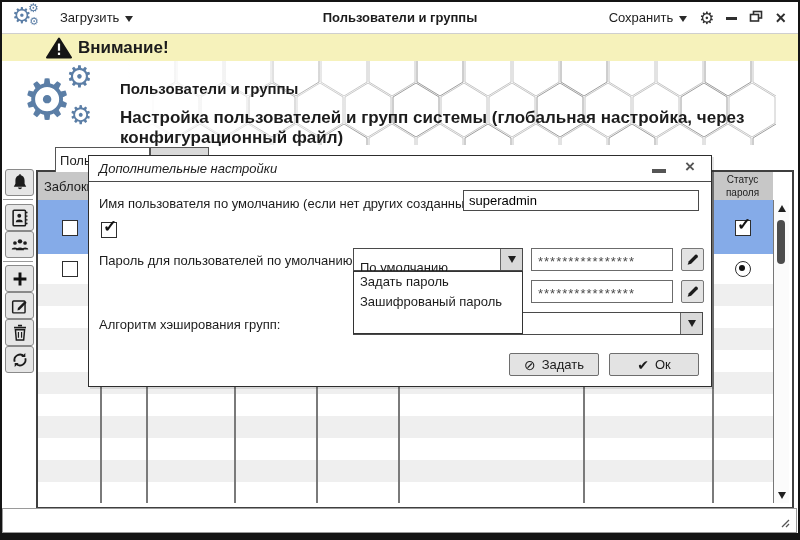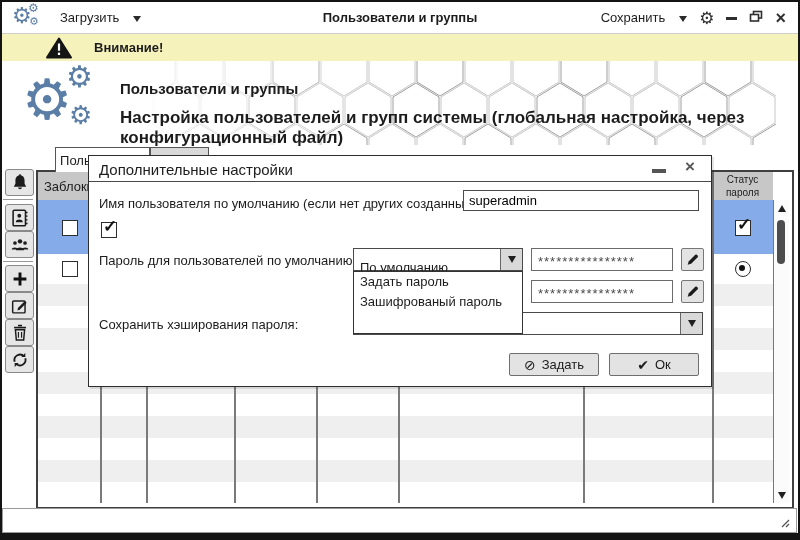--- a/index.html
+++ b/index.html
@@ -6,33 +6,33 @@
   .page{position:relative;width:800px;height:540px;background:#fff;overflow:hidden;
         font-family:"Liberation Sans",sans-serif;color:#1c1c1c;}
   .abs{position:absolute;}
   .frame{position:absolute;inset:0;border:2px solid #141414;border-bottom:7px solid #141414;
          pointer-events:none;z-index:60;}
   
   .titlebar{left:2px;top:2px;width:796px;height:31px;background:#fff;border-bottom:1px solid #cfcfcf;z-index:5;}
   .tb-left{position:absolute;left:10px;top:0;height:31px;display:flex;align-items:center;gap:16px;}
   .tb-right{position:absolute;right:12px;top:0;height:31px;display:flex;align-items:center;gap:12px;}
   .tb-title{position:absolute;left:0;right:0;top:8px;text-align:center;font-size:13px;font-weight:bold;}
-  .menu-btn{display:flex;align-items:center;gap:14px;font-size:13px;cursor:pointer;}
+  .menu-btn{display:flex;align-items:center;gap:6px;font-size:13px;cursor:pointer;}
   .caret{width:0;height:0;border-left:4.5px solid transparent;border-right:4.5px solid transparent;
          border-top:6px solid #2a2a2a;margin-top:2px;}
   .gear-logo{position:relative;width:32px;height:27px;color:#5b7ea6;}
   .gear-logo span{position:absolute;line-height:1;}
   .glyph{font-family:"DejaVu Sans","Liberation Sans",sans-serif;}
   .win-min{width:11px;height:3px;background:#2f2f2f;margin-top:2px;}
   .win-close{font-size:18px;line-height:18px;color:#2f2f2f;font-weight:bold;}
   .settings-gear{font-size:17px;color:#2f2f2f;}
   
   .warnbar{left:2px;top:33px;width:796px;height:27px;background:#f6f2bb;border-top:1px solid #e0dca0;
            display:flex;align-items:center;z-index:4;}
-  .warn-text{font-size:13px;font-weight:bold;margin-left:22px;}
+  .warn-text{font-size:17px;font-weight:bold;margin-left:6px;}
   
   .hex-fade{left:128px;top:61px;width:240px;height:84px;
             background:linear-gradient(90deg,#ffffff 0%,rgba(255,255,255,0) 100%);z-index:2;}
   .hdr-title{left:120px;top:80px;font-size:15px;font-weight:bold;z-index:3;}
   .hdr-sub{left:120px;top:108px;font-size:17px;font-weight:bold;z-index:3;}
   .hdr-gears{left:22px;top:70px;width:92px;height:72px;color:#5b7ea6;z-index:3;}
   .hdr-gears span{position:absolute;line-height:1;}
   
   .tab{height:22px;font-size:13px;display:flex;align-items:center;justify-content:center;z-index:3;
        border:1.5px solid #555;cursor:pointer;}
@@ -59,21 +59,21 @@
   .radio::after{content:"";position:absolute;left:3.2px;top:3.2px;width:6px;height:6px;border-radius:50%;background:#111;}
   .vscroll{position:absolute;left:735px;top:28px;width:15px;height:303px;background:#fbfbfb;border-left:1.5px solid #777;}
   .sb-btn{position:absolute;left:0;width:15px;height:16px;display:flex;align-items:center;justify-content:center;cursor:pointer;}
   .tri-up{width:0;height:0;border-left:4.5px solid transparent;border-right:4.5px solid transparent;border-bottom:7px solid #1f1f1f;}
   .tri-down{width:0;height:0;border-left:4.5px solid transparent;border-right:4.5px solid transparent;border-top:7px solid #1f1f1f;}
   .sb-thumb{position:absolute;left:2.5px;top:20px;width:8px;height:44px;background:#4d4d4d;border-radius:4px;cursor:grab;}
   
   .dialog{left:88px;top:155px;width:622px;height:230px;background:#fff;border:1.5px solid #2d2d2d;z-index:30;
           box-shadow:2px 2px 0 rgba(0,0,0,0.10);}
   .dlg-titlebar{position:absolute;left:0;top:0;right:0;height:25px;border-bottom:1px solid #4a4a4a;background:#fff;}
-  .dlg-title{position:absolute;left:10px;top:5px;font-size:15px;}
+  .dlg-title{position:absolute;left:10px;top:5px;font-size:13px;font-style:italic;}
   .dlg-min{position:absolute;left:563px;top:13px;width:14px;height:4px;background:#555;cursor:pointer;}
   .dlg-close{position:absolute;left:596px;top:1px;font-size:17px;color:#555;font-weight:bold;cursor:pointer;}
   .lbl{position:absolute;font-size:13px;white-space:nowrap;}
   .txtinput{position:absolute;left:374px;top:34px;width:236px;height:21px;border:1.5px solid #4a4a4a;background:#fff;
             font-family:"Liberation Sans",sans-serif;font-size:13px;padding:0 5px;box-sizing:border-box;}
   .combo{position:absolute;height:23px;border:1.5px solid #4a4a4a;background:#fff;box-sizing:border-box;cursor:pointer;}
   .combo-text{position:absolute;left:6px;top:3px;font-size:13px;white-space:nowrap;margin-top:8px;}
   .combo-arrow{position:absolute;right:0;top:0;bottom:0;width:21px;background:#d9d9d9;border-left:1px solid #666;
                display:flex;align-items:center;justify-content:center;cursor:pointer;}
   .pwfield{position:absolute;width:142px;height:23px;border:1px solid #6b6b6b;background:#fff;box-sizing:border-box;
@@ -310,21 +310,21 @@
       </svg>
     </div>
 
     <div class="pwfield" style="left:442px;top:124px;">****************</div>
     <div class="pencil-btn" style="left:592px;top:124px;">
       <svg width="15" height="15" viewBox="0 0 20 20">
         <path d="M3.5 17 l1.6-4.6 8.6-8.6 a1.5 1.5 0 0 1 2.1 0 l1 1 a1.5 1.5 0 0 1 0 2.1 l-8.6 8.6 z" fill="#1c1c1c"></path>
       </svg>
     </div>
 
-    <div class="lbl" style="left:10px;top:161px;">Сохранить хэширования пароля:</div>
+    <div class="lbl" style="left:10px;top:161px;">Алгоритм хэширования групп:</div>
     <div class="combo" style="left:264px;top:156px;width:350px;">
       <div class="combo-arrow">
         <div class="tri-down"></div>
       </div>
     </div>
 
     <div class="droplist">
       <div class="dropitem">Задать пароль</div>
       <div class="dropitem">Зашифрованый пароль</div>
     </div>

